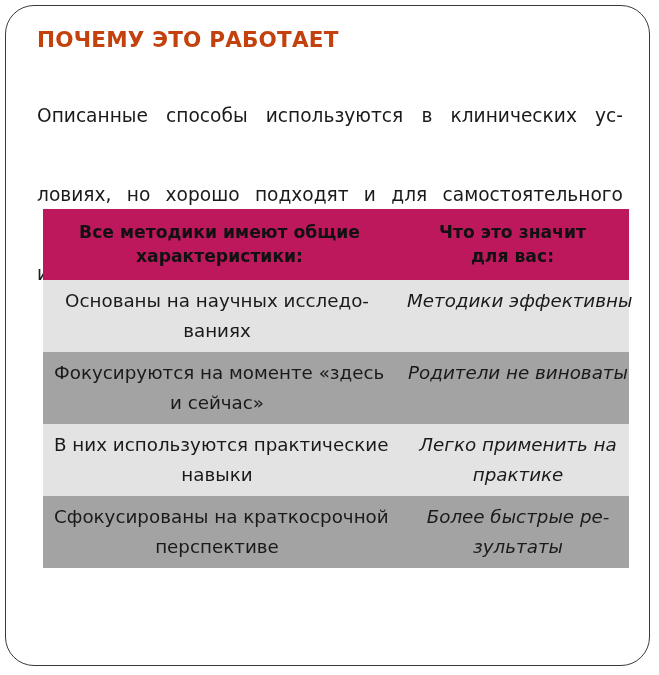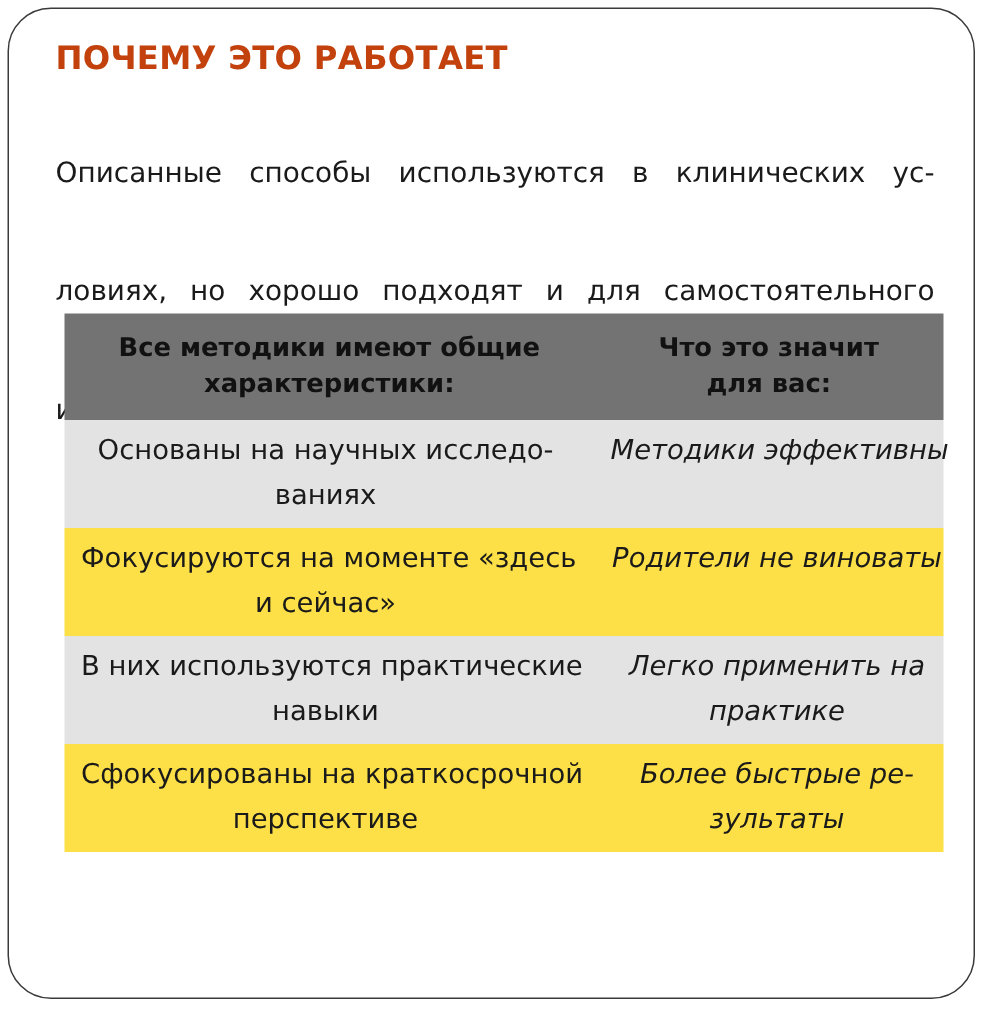--- a/index.html
+++ b/index.html
@@ -81,21 +81,21 @@
     top: 203px;
     width: 586px;
     border-collapse: collapse;
     table-layout: fixed;
   }
 
   .table .col-left   { width: 353px; }
   .table .col-right  { width: 233px; }
 
   .thead-row {
-    background: #737373;
+    background: #be185d;
   }
   .thead-row th {
     font-size: 17.2px;
     font-weight: 700;
     color: #111111;
     text-align: center;
     line-height: 24px;
     padding: 11px 12px 12px 12px;
     vertical-align: middle;
     box-sizing: border-box;
@@ -109,21 +109,21 @@
     color: #1a1a1a;
     vertical-align: top;
     padding: 6px 0 6px 0;
     box-sizing: border-box;
     text-align: center;
   }
   .trow td.c-left  { padding-left: 11px; padding-right: 16px; }
   .trow td.c-right { padding-left: 11px; padding-right: 0; font-style: italic; }
 
   .trow.shaded { background: #e3e3e3; }
-  .trow.plain  { background: #fde047; }
+  .trow.plain  { background: #a3a3a3; }
 
   
   .cell-line { display: block; white-space: pre; }
 </style>
 </head>
 <body>
 
 <div class="page">
   <div class="card">
 

